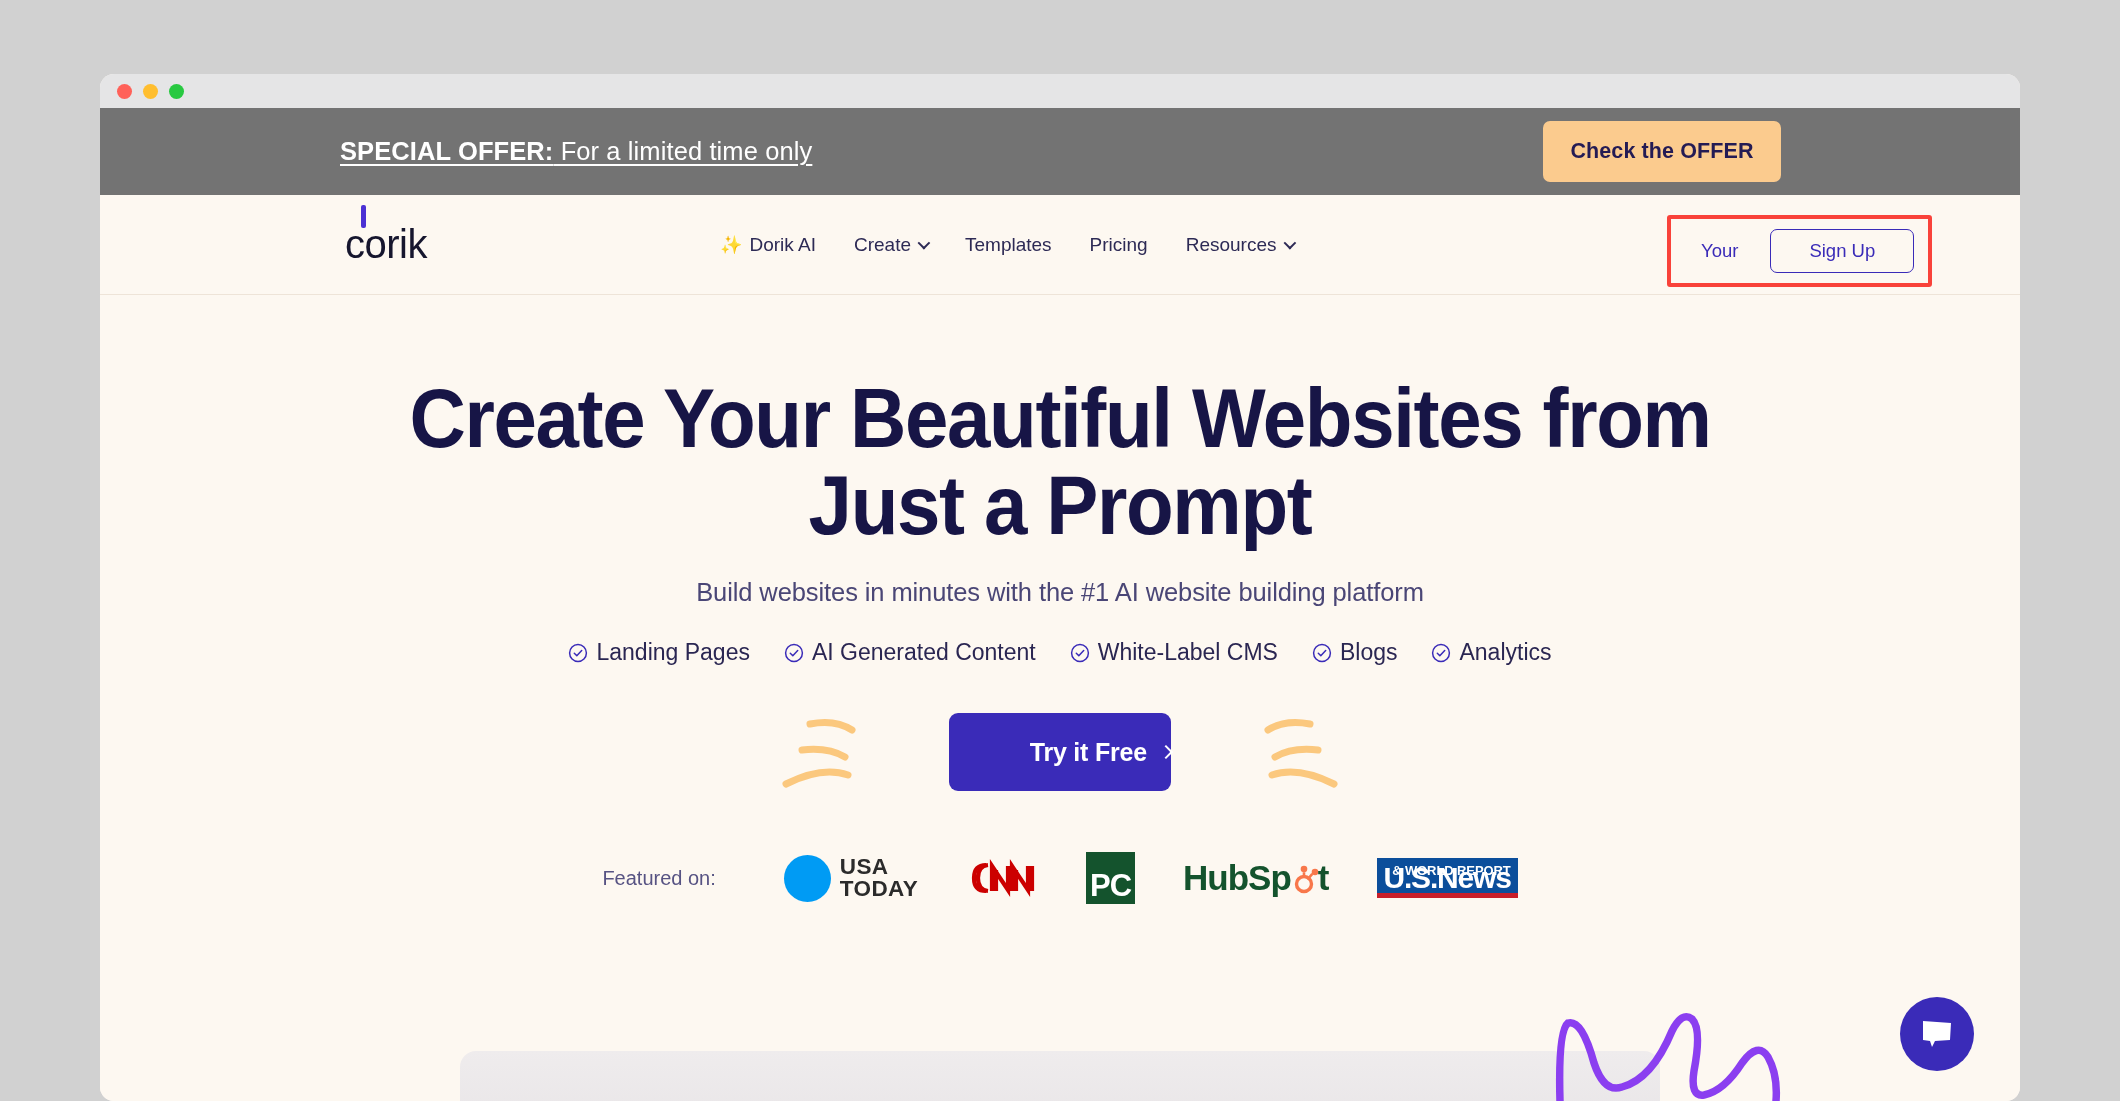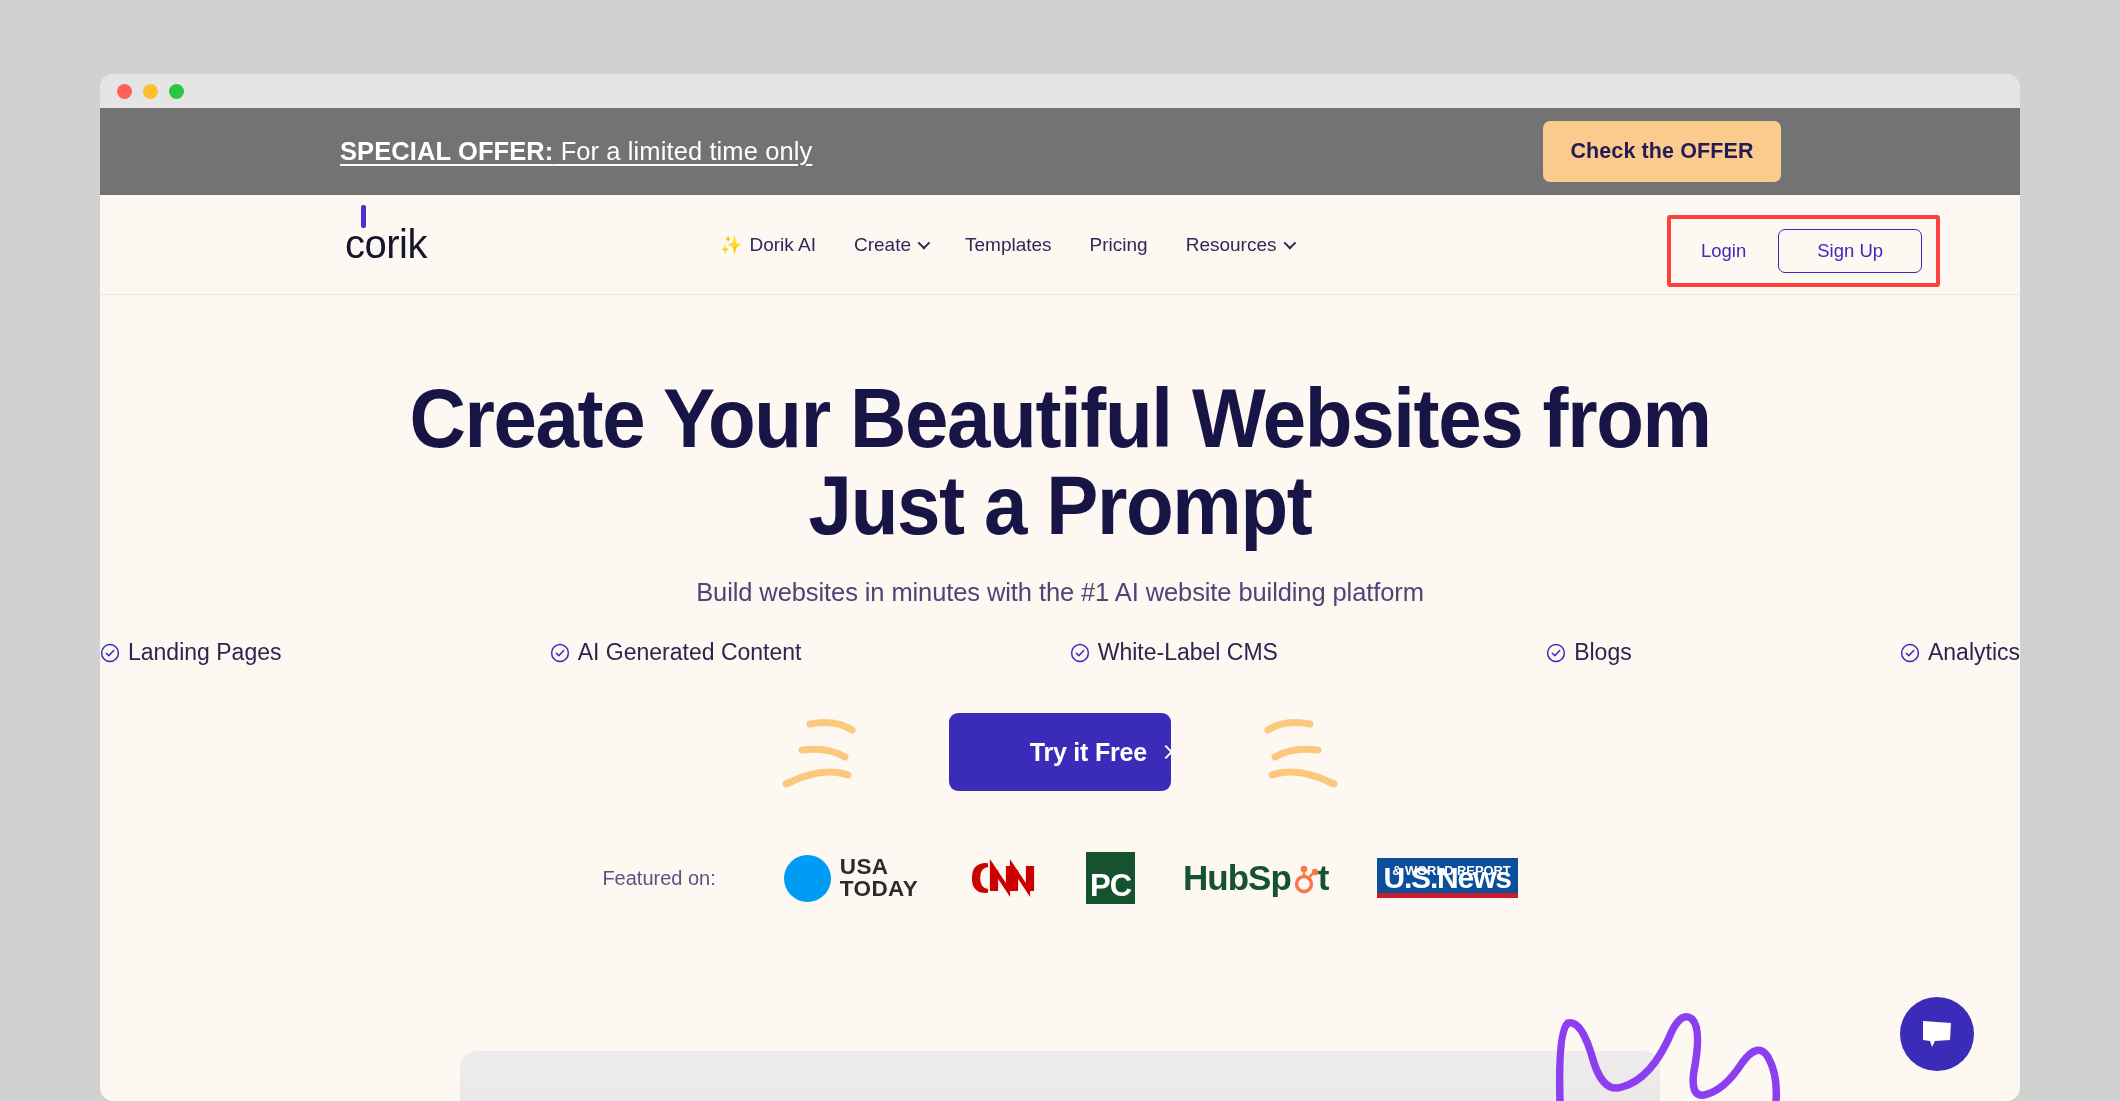--- a/index.html
+++ b/index.html
@@ -174,21 +174,21 @@
   .hero-sub {
     margin: 30px auto 0;
     text-align: center;
     font-size: 25.5px;
     color: #4a4676;
     letter-spacing: -.1px;
   }
   .feature-row {
     margin: 32px auto 0;
     display: flex;
-    justify-content: space-between;
+    justify-content: center;
     align-items: center;
     gap: 34px;
   }
   .feature {
     display: flex;
     align-items: center;
     gap: 8px;
     font-size: 23px;
     color: #2a2652;
     white-space: nowrap;
@@ -345,21 +345,21 @@
       <div class="nav-link">
         <span>Pricing</span>
       </div>
       <div class="nav-link">
         <span>Resources</span>
         <span class="chev"></span>
       </div>
     </div>
 
     <div class="auth-wrap">
-      <span class="login-link">Login</span>
+      <span class="login-link">Your</span>
       <button class="signup-btn">Sign Up</button>
     </div>
   </div>
 
   <div class="hero">
 
     <h1 class="hero-title">Create Your Beautiful Websites from Just a Prompt</h1>
     <p class="hero-sub">Build websites in minutes with the #1 AI website building platform</p>
 
     <div class="feature-row">

